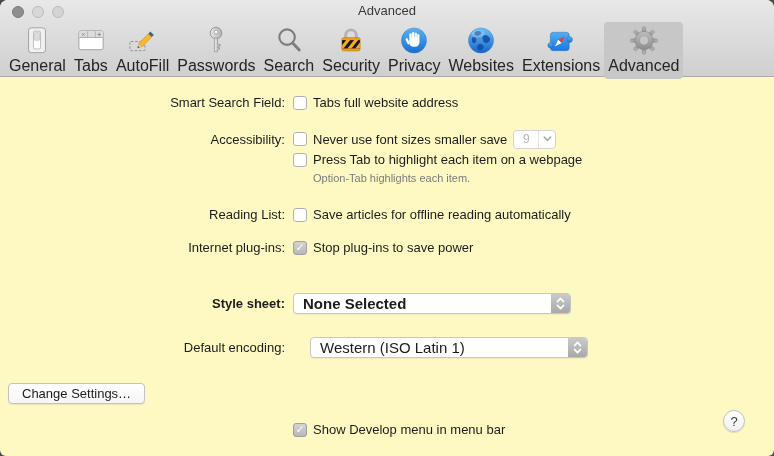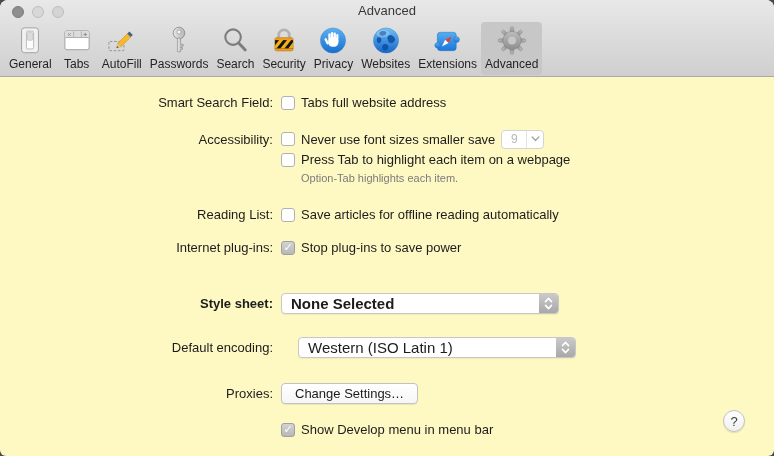--- a/index.html
+++ b/index.html
@@ -11,25 +11,25 @@
   .traffic{position:absolute;left:12px;top:6px;display:flex;gap:8px;}
   .light{width:12px;height:12px;border-radius:50%;box-sizing:border-box;}
   .light.close{background:#8e8e8e;border:1px solid #7c7c7c;}
   .light.min{background:#d8d8d8;border:1px solid #bcbcbc;}
   .light.max{background:#d4d4d4;border:1px solid #bcbcbc;}
   .title{font-size:13px;color:#383838;}
   .toolbar{display:flex;align-items:flex-start;padding:1px 0 0 5px;}
   .titem{display:flex;flex-direction:column;align-items:center;padding:2px 4px 4px;border-radius:4px;cursor:default;}
   .titem.selected{background:#c7c7c7;}
   .ticon{height:32px;width:34px;display:flex;align-items:flex-end;justify-content:center;}
-  .tlabel{font-size:12px;color:#242424;margin-top:1px;white-space:nowrap;}
+  .tlabel{font-size:16px;color:#242424;margin-top:1px;white-space:nowrap;}
   
   .content{padding-top:16px;}
   .row{display:flex;align-items:center;}
-  .rlabel{width:273px;flex:none;text-align:right;font-size:13px;color:#1c1c1c;white-space:nowrap;}
+  .rlabel{width:273px;flex:none;text-align:right;font-size:13px;color:#1c1c1c;white-space:nowrap;padding-left:12px;}
   .ctrl{margin-left:8px;display:flex;align-items:center;}
   .opt{font-size:13px;color:#1c1c1c;white-space:nowrap;}
   .note{font-size:11px;color:#7b7b7b;margin-left:20px;}
   .cb{width:14px;height:14px;flex:none;border-radius:3px;background:#fff;border:1px solid #b2b2b2;box-sizing:border-box;margin-right:6px;position:relative;}
   .cb.checked{background:linear-gradient(#d3d3d3,#b8b8b8);border-color:#a0a0a0;}
   .cb.checked::after{content:"✓";position:absolute;left:0;top:-1px;width:12px;text-align:center;font-size:11px;font-weight:bold;color:#fff;}
   .minipop{display:flex;align-items:center;height:19px;margin-left:6px;background:#fff;border:1px solid #d4d4d4;border-radius:4px;box-sizing:border-box;}
   .minipop .val{width:24px;text-align:center;font-size:12px;color:#b8b8b8;}
   .minipop .chev{width:16px;height:100%;display:flex;align-items:center;justify-content:center;border-left:1px solid #e4e4e4;}
   .popup{width:278px;height:21px;box-sizing:border-box;background:#fff;border:1px solid #c7c7c7;border-radius:4px;display:flex;align-items:center;overflow:hidden;box-shadow:0 1px 1px rgba(0,0,0,0.06);}
@@ -325,21 +325,20 @@
             <svg width="9" height="13" viewBox="0 0 9 13">
               <path d="M1.5 4.6 L4.5 1.4 L7.5 4.6" fill="none" stroke="#ffffff" stroke-width="1.6" stroke-linecap="round" stroke-linejoin="round"></path>
               <path d="M1.5 8.4 L4.5 11.6 L7.5 8.4" fill="none" stroke="#ffffff" stroke-width="1.6" stroke-linecap="round" stroke-linejoin="round"></path>
             </svg>
           </span>
         </span>
       </div>
     </div>
 
     <div class="row r-proxy">
-      <div class="rlabel">Proxies:</div>
       <div class="ctrl">
         <button class="pushbtn">Change Settings…</button>
       </div>
     </div>
 
     <div class="row r-dev">
       <div class="rlabel"></div>
       <div class="ctrl">
         <span class="cb checked"></span>
         <span class="opt">Show Develop menu in menu bar</span>

